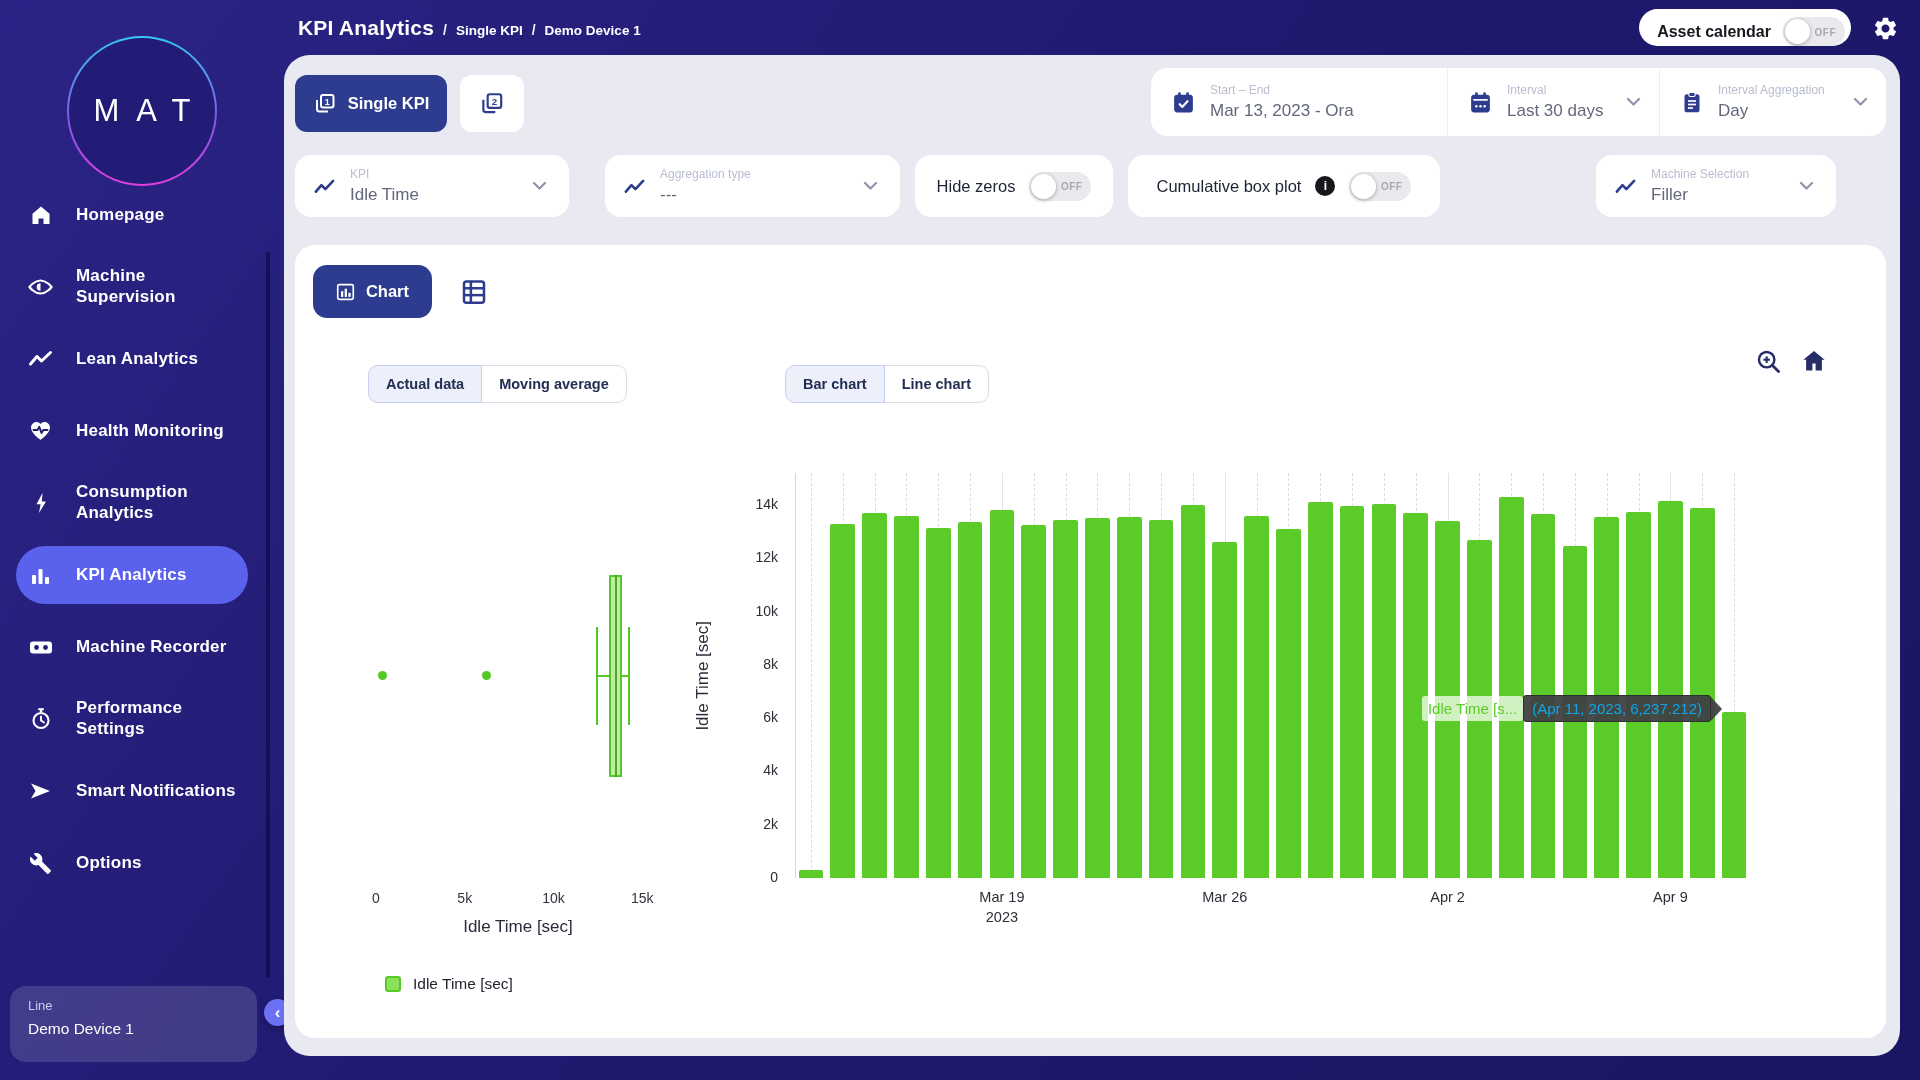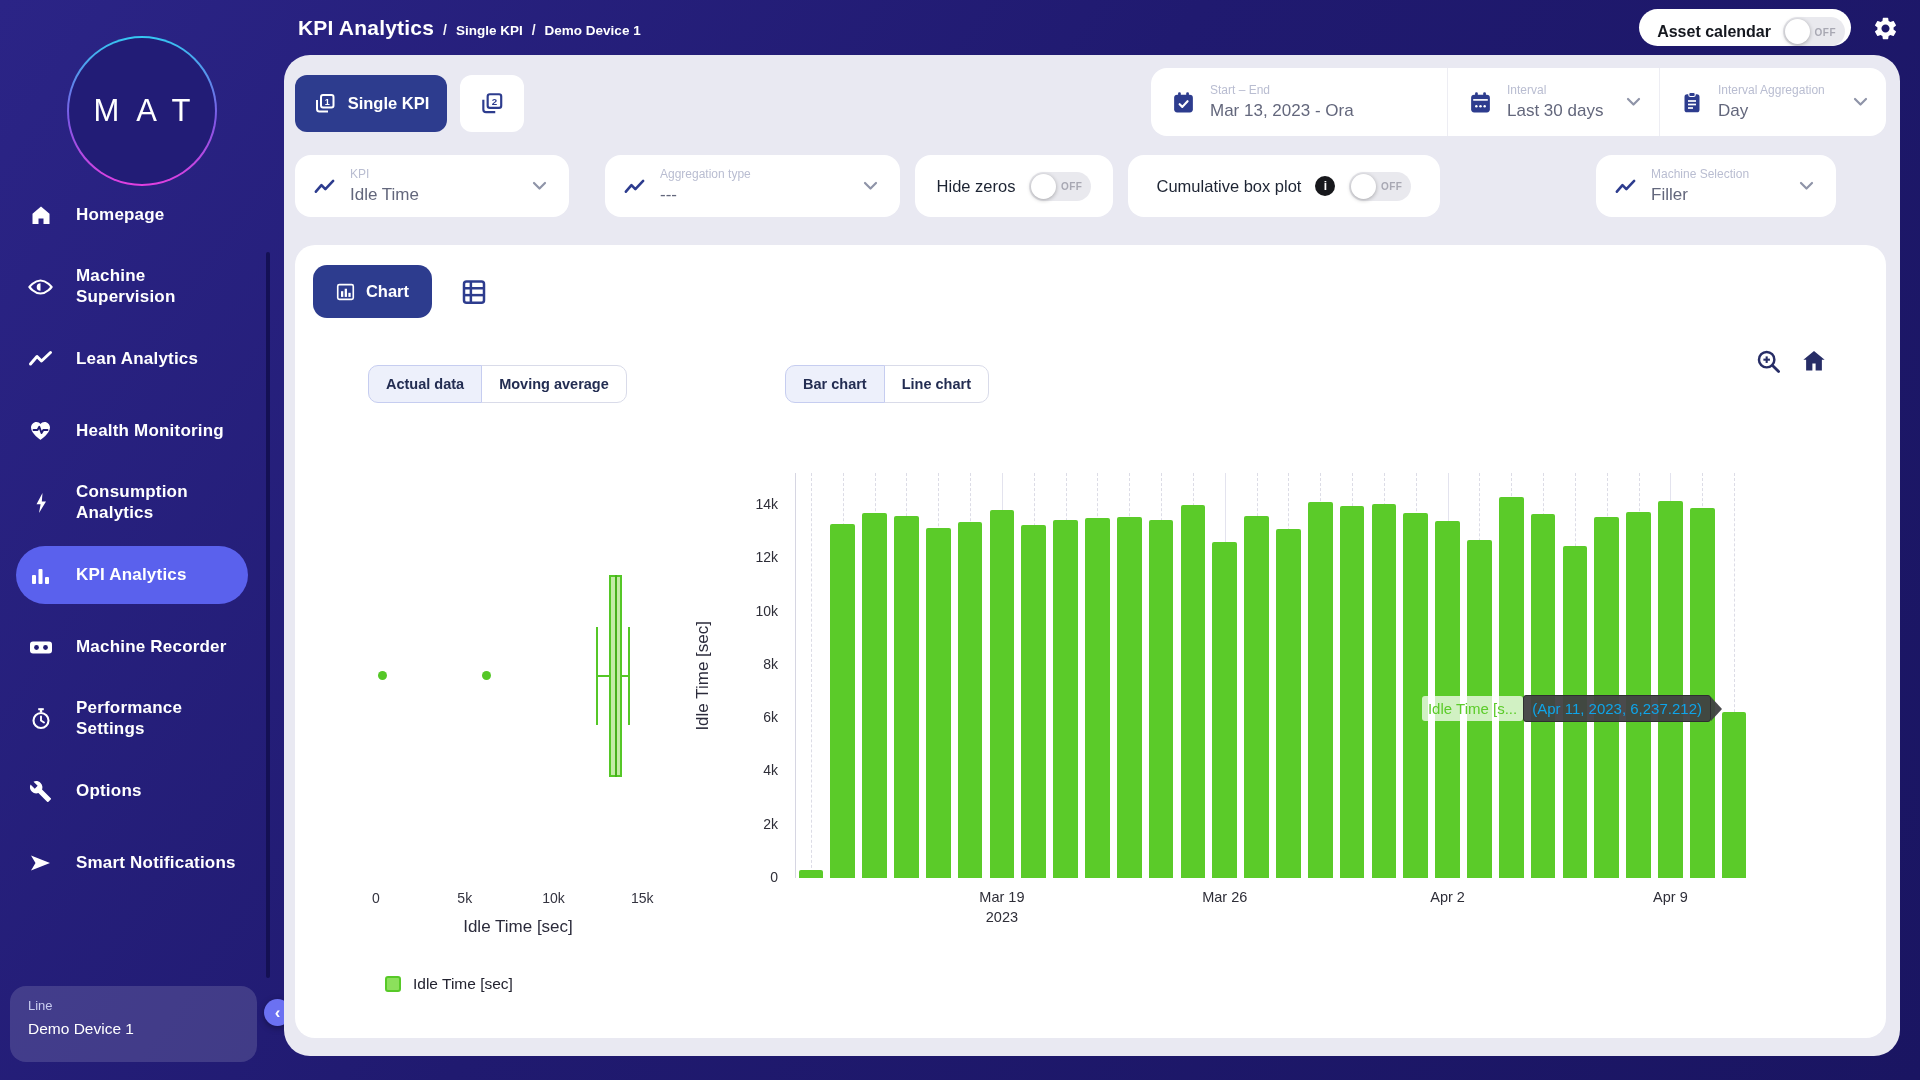--- a/index.html
+++ b/index.html
@@ -221,35 +221,35 @@
               <line x1="9.2" y1="2.2" x2="14.8" y2="2.2" stroke="#fff" stroke-width="2"></line>
               <polyline points="12,9.5 12,13.5 15,15.5" fill="none" stroke="#fff" stroke-width="1.9" stroke-linecap="round"></polyline>
             </svg>
         </span>
         <span class="nav-lbl">Performance Settings</span>
       </div>
     </div>
     <div class="nav-item">
       <div class="nav-inner">
         <span class="nav-ico">
+          <svg width="25" height="22" viewBox="0 0 25 22">
+              <path d="M3 3.5 L22 11 L3 18.5 L7.5 11 Z" fill="#fff"></path>
+            </svg>
+        </span>
+        <span class="nav-lbl">Smart Notifications</span>
+      </div>
+    </div>
+    <div class="nav-item">
+      <div class="nav-inner">
+        <span class="nav-ico">
           <svg width="23" height="23" viewBox="0 0 24 24">
               <path d="M22.7 19l-9.1-9.1c.9-2.3.4-5-1.5-6.9-2-2-5-2.4-7.4-1.3L9 6 6 9 1.6 4.7C.4 7.1.9 10.1 2.9 12.1c1.9 1.9 4.6 2.4 6.9 1.5l9.1 9.1c.4.4 1 .4 1.4 0l2.3-2.3c.5-.4.5-1.1.1-1.4z" fill="#fff"></path>
             </svg>
         </span>
         <span class="nav-lbl">Options</span>
-      </div>
-    </div>
-    <div class="nav-item">
-      <div class="nav-inner">
-        <span class="nav-ico">
-          <svg width="25" height="22" viewBox="0 0 25 22">
-              <path d="M3 3.5 L22 11 L3 18.5 L7.5 11 Z" fill="#fff"></path>
-            </svg>
-        </span>
-        <span class="nav-lbl">Smart Notifications</span>
       </div>
     </div>
   </div>
 
   <div class="side-scroll"></div>
 
   <div class="device-card">
     <div class="device-label">Line</div>
     <div class="device-value">Demo Device 1</div>
   </div>

